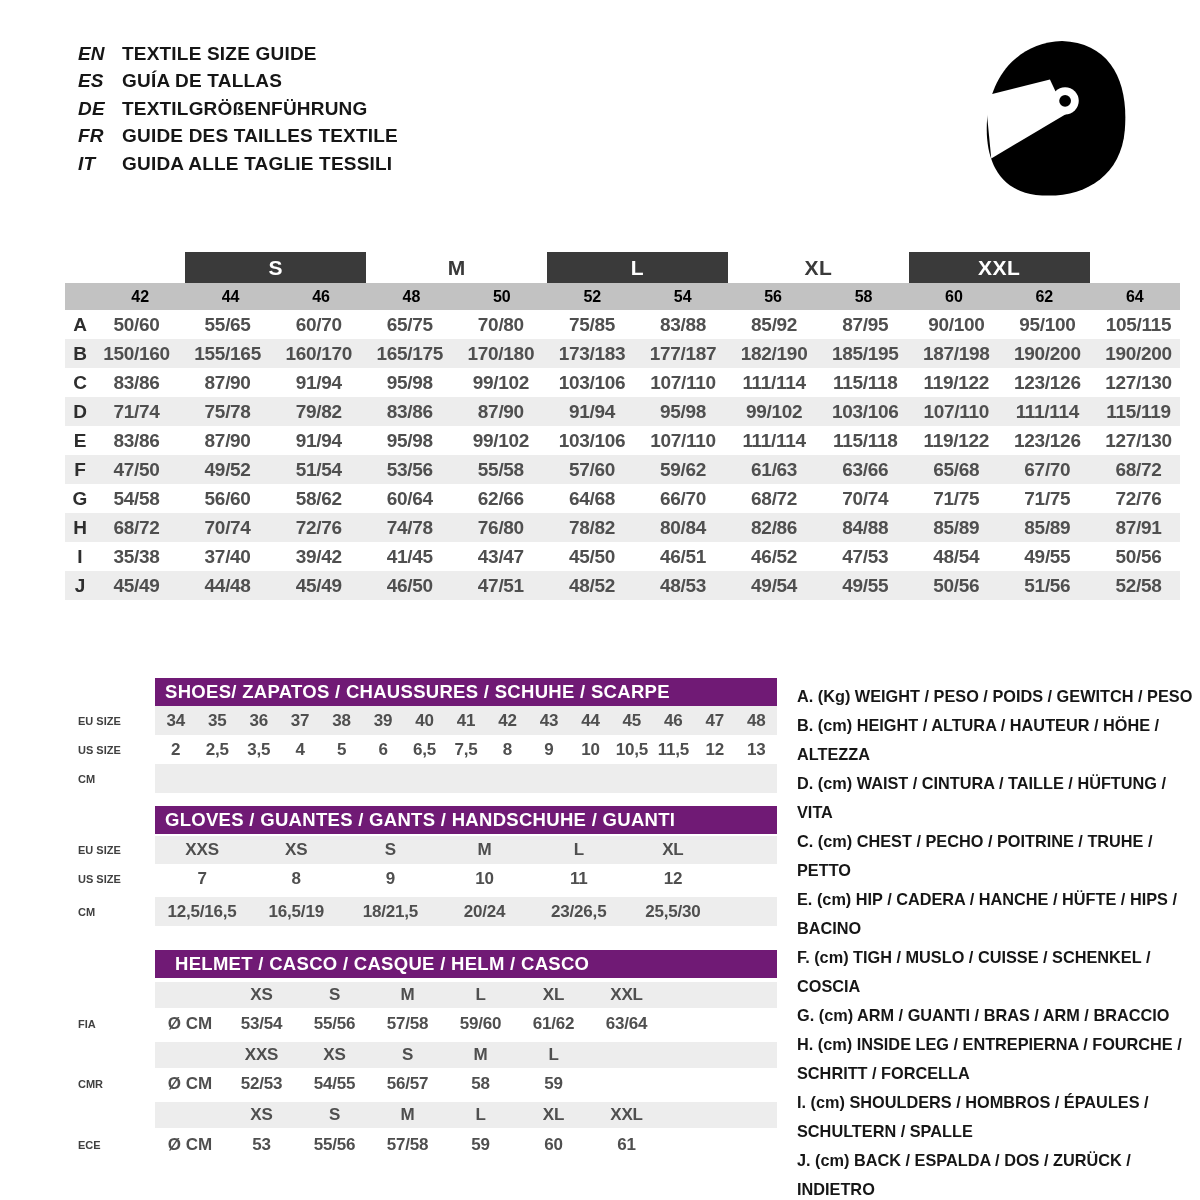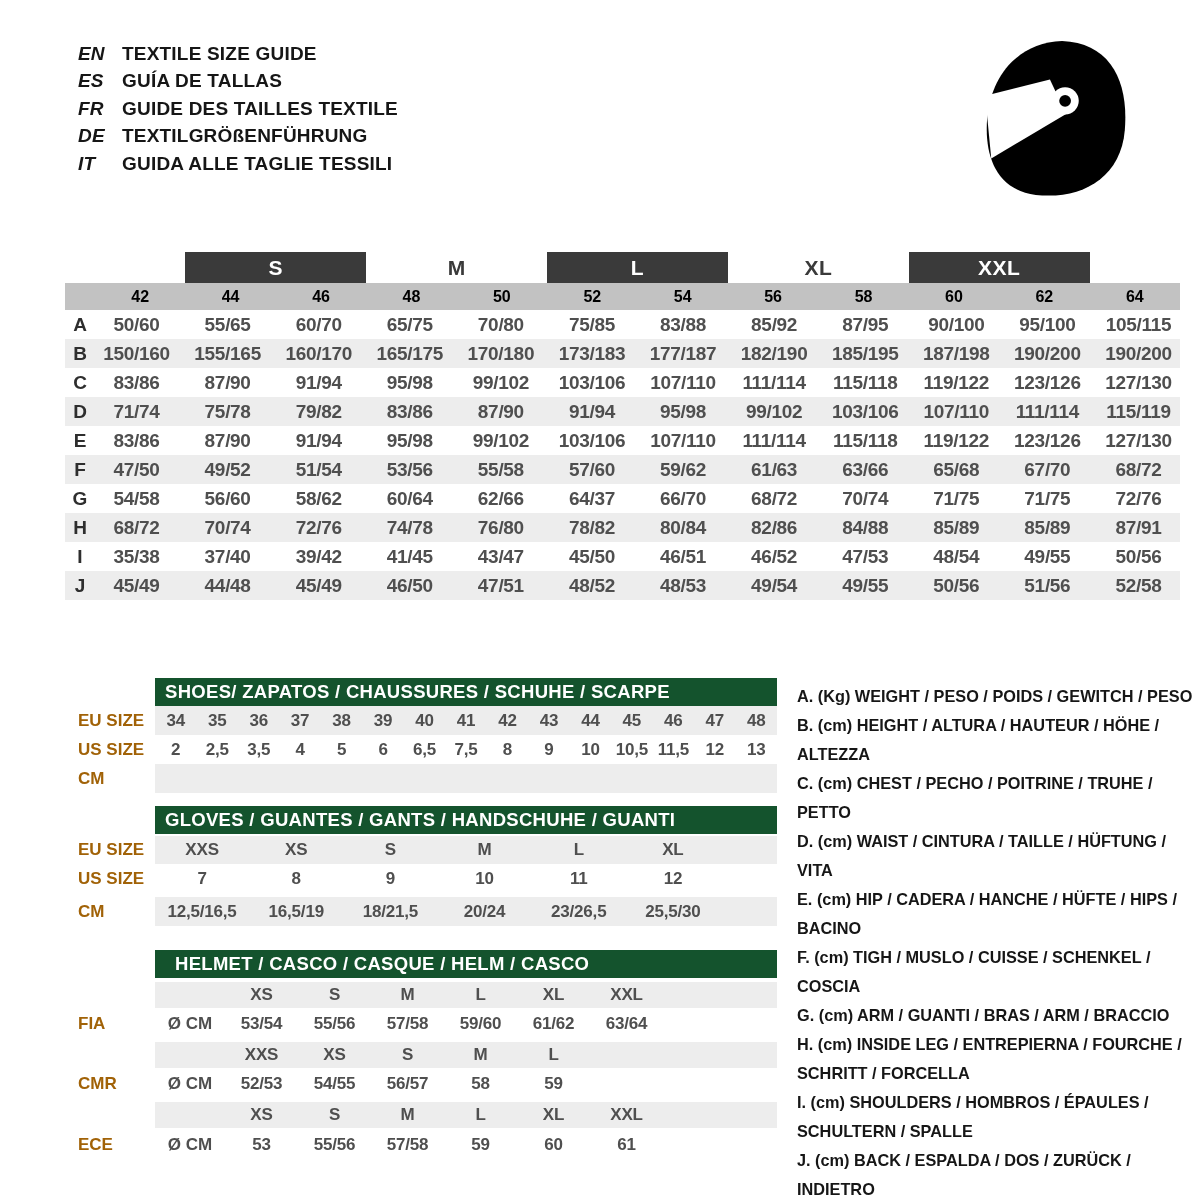--- a/index.html
+++ b/index.html
@@ -20,24 +20,24 @@
   .sg.dark { background:#3a3a3a; color:#ffffff; }
   .sg.plain { color:#3a3a3a; }
   .band { height:27px; background:#c2c2c2; display:grid; grid-template-columns:30px repeat(12,1fr); }
   .cell { display:flex; align-items:center; justify-content:center; }
   .trow { height:29px; display:flex; }
   .trow.alt { background:#ededed; }
   .trow-label { width:30px; display:flex; align-items:center; justify-content:center; font-size:19px; color:#2e2e2e; }
   .trow-vals { flex:1; display:grid; grid-template-columns:repeat(12,1fr);gap:8px; }
   .trow-vals .cell { font-size:19px; color:#4f4f4f; letter-spacing:-0.3px; }
   
-  .sec-bar { position:absolute; left:155px; width:622px; height:28px; background:#14532d; color:#ffffff;
+  .sec-bar { position:absolute; left:155px; width:622px; height:28px; background:#701a75; color:#ffffff;
              font-size:18.5px; display:flex; align-items:center; padding-left:10px; box-sizing:border-box; letter-spacing:.3px; }
   .stripe { position:absolute; left:155px; width:622px; background:#ededed; }
-  .rlabel { position:absolute; left:78px; width:80px; display:flex; align-items:center; font-size:17px; color:#a16207; }
+  .rlabel { position:absolute; left:78px; width:80px; display:flex; align-items:center; font-size:11px; color:#404040; }
   .cells15 { position:absolute; left:155px; width:622px; display:grid; grid-template-columns:repeat(15,1fr); }
   .cells6  { position:absolute; left:155px; width:565px; display:grid; grid-template-columns:repeat(6,1fr); }
   .cellsV  { position:absolute; left:225px; width:438px; display:grid; grid-template-columns:repeat(6,73px); }
   .unit    { position:absolute; left:155px; width:70px; display:flex; align-items:center; justify-content:center; font-size:17px; color:#4f4f4f; }
   .cells15 .cell, .cells6 .cell, .cellsV .cell { font-size:17px; color:#4f4f4f; letter-spacing:-0.2px; }
   
   .legend { position:absolute; left:797px; top:682px; width:398px; font-size:16.3px; color:#161616; line-height:29px; }
   .legend-item { display:block; }
 </style>
 </head>
@@ -46,26 +46,26 @@
 <div class="lang">
   <div class="lang-row">
       <span class="lang-code">EN</span>
       <span>TEXTILE SIZE GUIDE</span>
     </div>
   <div class="lang-row">
       <span class="lang-code">ES</span>
       <span>GUÍA DE TALLAS</span>
     </div>
   <div class="lang-row">
+      <span class="lang-code">DE</span>
+      <span>TEXTILGRÖßENFÜHRUNG</span>
+    </div>
+  <div class="lang-row">
       <span class="lang-code">FR</span>
       <span>GUIDE DES TAILLES TEXTILE</span>
-    </div>
-  <div class="lang-row">
-      <span class="lang-code">DE</span>
-      <span>TEXTILGRÖßENFÜHRUNG</span>
     </div>
   <div class="lang-row">
       <span class="lang-code">IT</span>
       <span>GUIDA ALLE TAGLIE TESSILI</span>
     </div>
 </div>
 
 <div class="helmet-logo">
   <svg width="162" height="172" viewBox="0 0 160 170" xmlns="http://www.w3.org/2000/svg">
     <path d="M86 8 C 42 10 16 42 12 84 C 9 120 20 155 60 160 C 104 165 144 144 148 96 C 152 48 134 10 86 8 Z" fill="#000000"></path>
@@ -205,21 +205,21 @@
       </div>
     </div>
   <div class="trow">
       <span class="trow-label">G</span>
       <div class="trow-vals">
         <span class="cell">54/58</span>
         <span class="cell">56/60</span>
         <span class="cell">58/62</span>
         <span class="cell">60/64</span>
         <span class="cell">62/66</span>
-        <span class="cell">64/37</span>
+        <span class="cell">64/68</span>
         <span class="cell">66/70</span>
         <span class="cell">68/72</span>
         <span class="cell">70/74</span>
         <span class="cell">71/75</span>
         <span class="cell">71/75</span>
         <span class="cell">72/76</span>
       </div>
     </div>
   <div class="trow alt">
       <span class="trow-label">H</span>
@@ -425,21 +425,21 @@
       <span class="cell">57/58</span>
       <span class="cell">59</span>
       <span class="cell">60</span>
       <span class="cell">61</span>
     </div>
 </div>
 
 <div class="legend">
     <span class="legend-item">A. (Kg) WEIGHT / PESO / POIDS / GEWITCH / PESO</span>
     <span class="legend-item">B. (cm) HEIGHT / ALTURA / HAUTEUR / HÖHE / ALTEZZA</span>
+    <span class="legend-item">D. (cm) WAIST / CINTURA / TAILLE / HÜFTUNG / VITA</span>
     <span class="legend-item">C. (cm) CHEST / PECHO / POITRINE / TRUHE / PETTO</span>
-    <span class="legend-item">D. (cm) WAIST / CINTURA / TAILLE / HÜFTUNG / VITA</span>
     <span class="legend-item">E. (cm) HIP / CADERA / HANCHE / HÜFTE / HIPS / BACINO</span>
     <span class="legend-item">F. (cm) TIGH / MUSLO / CUISSE / SCHENKEL / COSCIA</span>
     <span class="legend-item">G. (cm) ARM / GUANTI / BRAS / ARM / BRACCIO</span>
     <span class="legend-item">H. (cm) INSIDE LEG / ENTREPIERNA / FOURCHE / SCHRITT / FORCELLA</span>
     <span class="legend-item">I. (cm) SHOULDERS / HOMBROS / ÉPAULES / SCHULTERN / SPALLE</span>
     <span class="legend-item">J. (cm) BACK / ESPALDA / DOS / ZURÜCK / INDIETRO</span>
   </div>
 
 </body></html>

